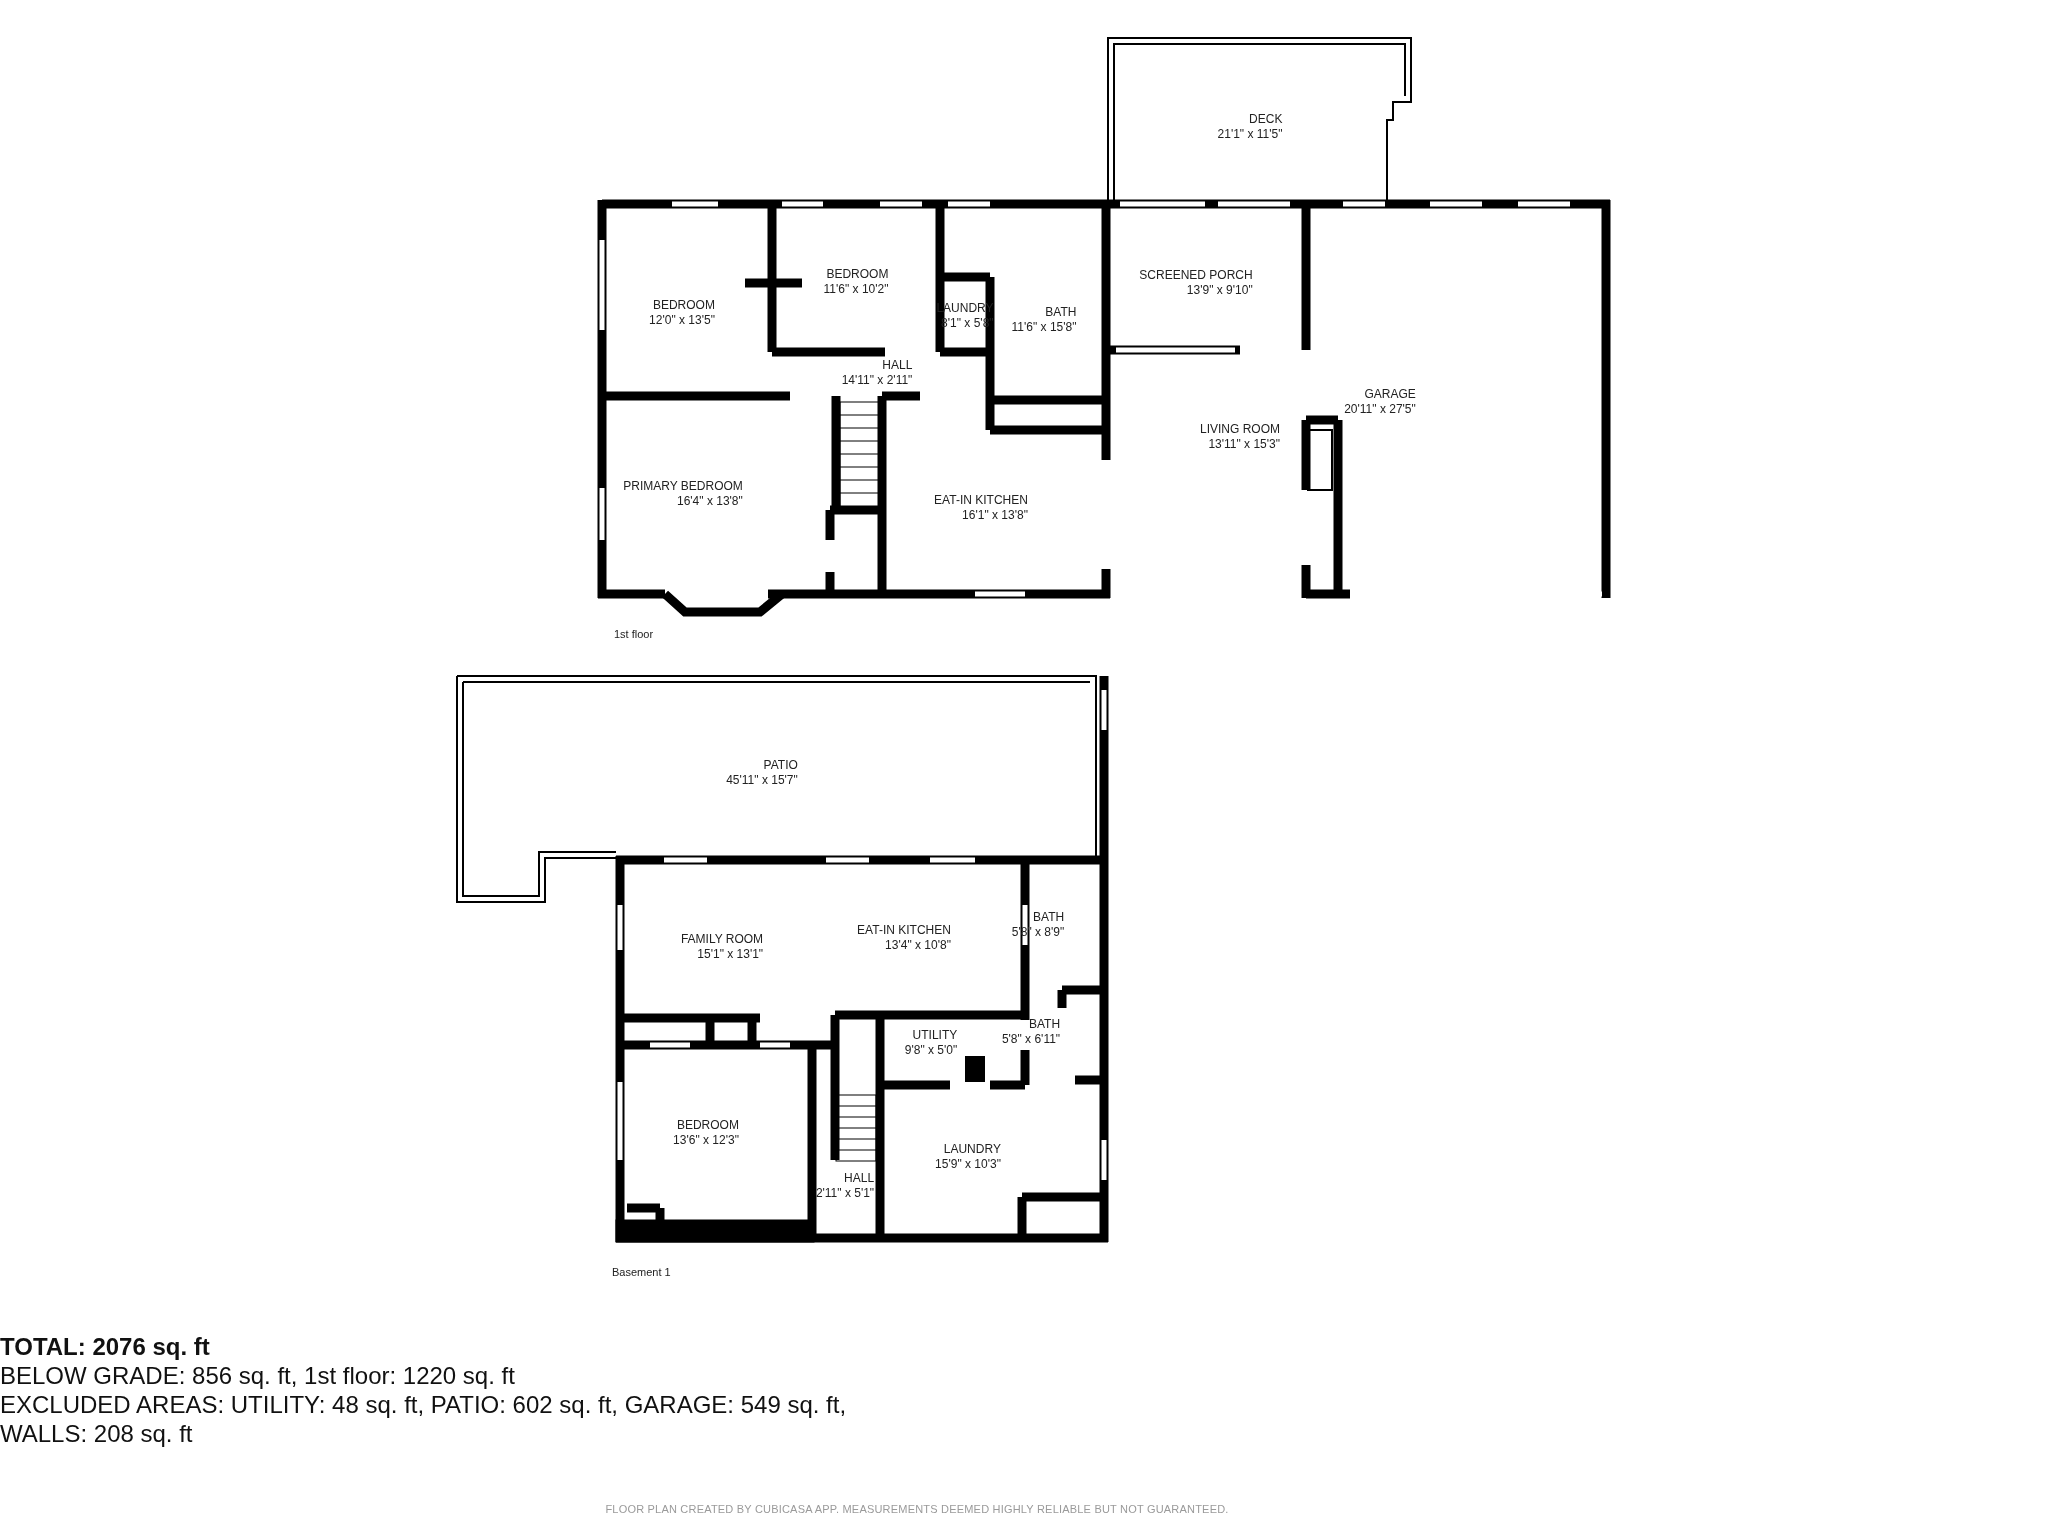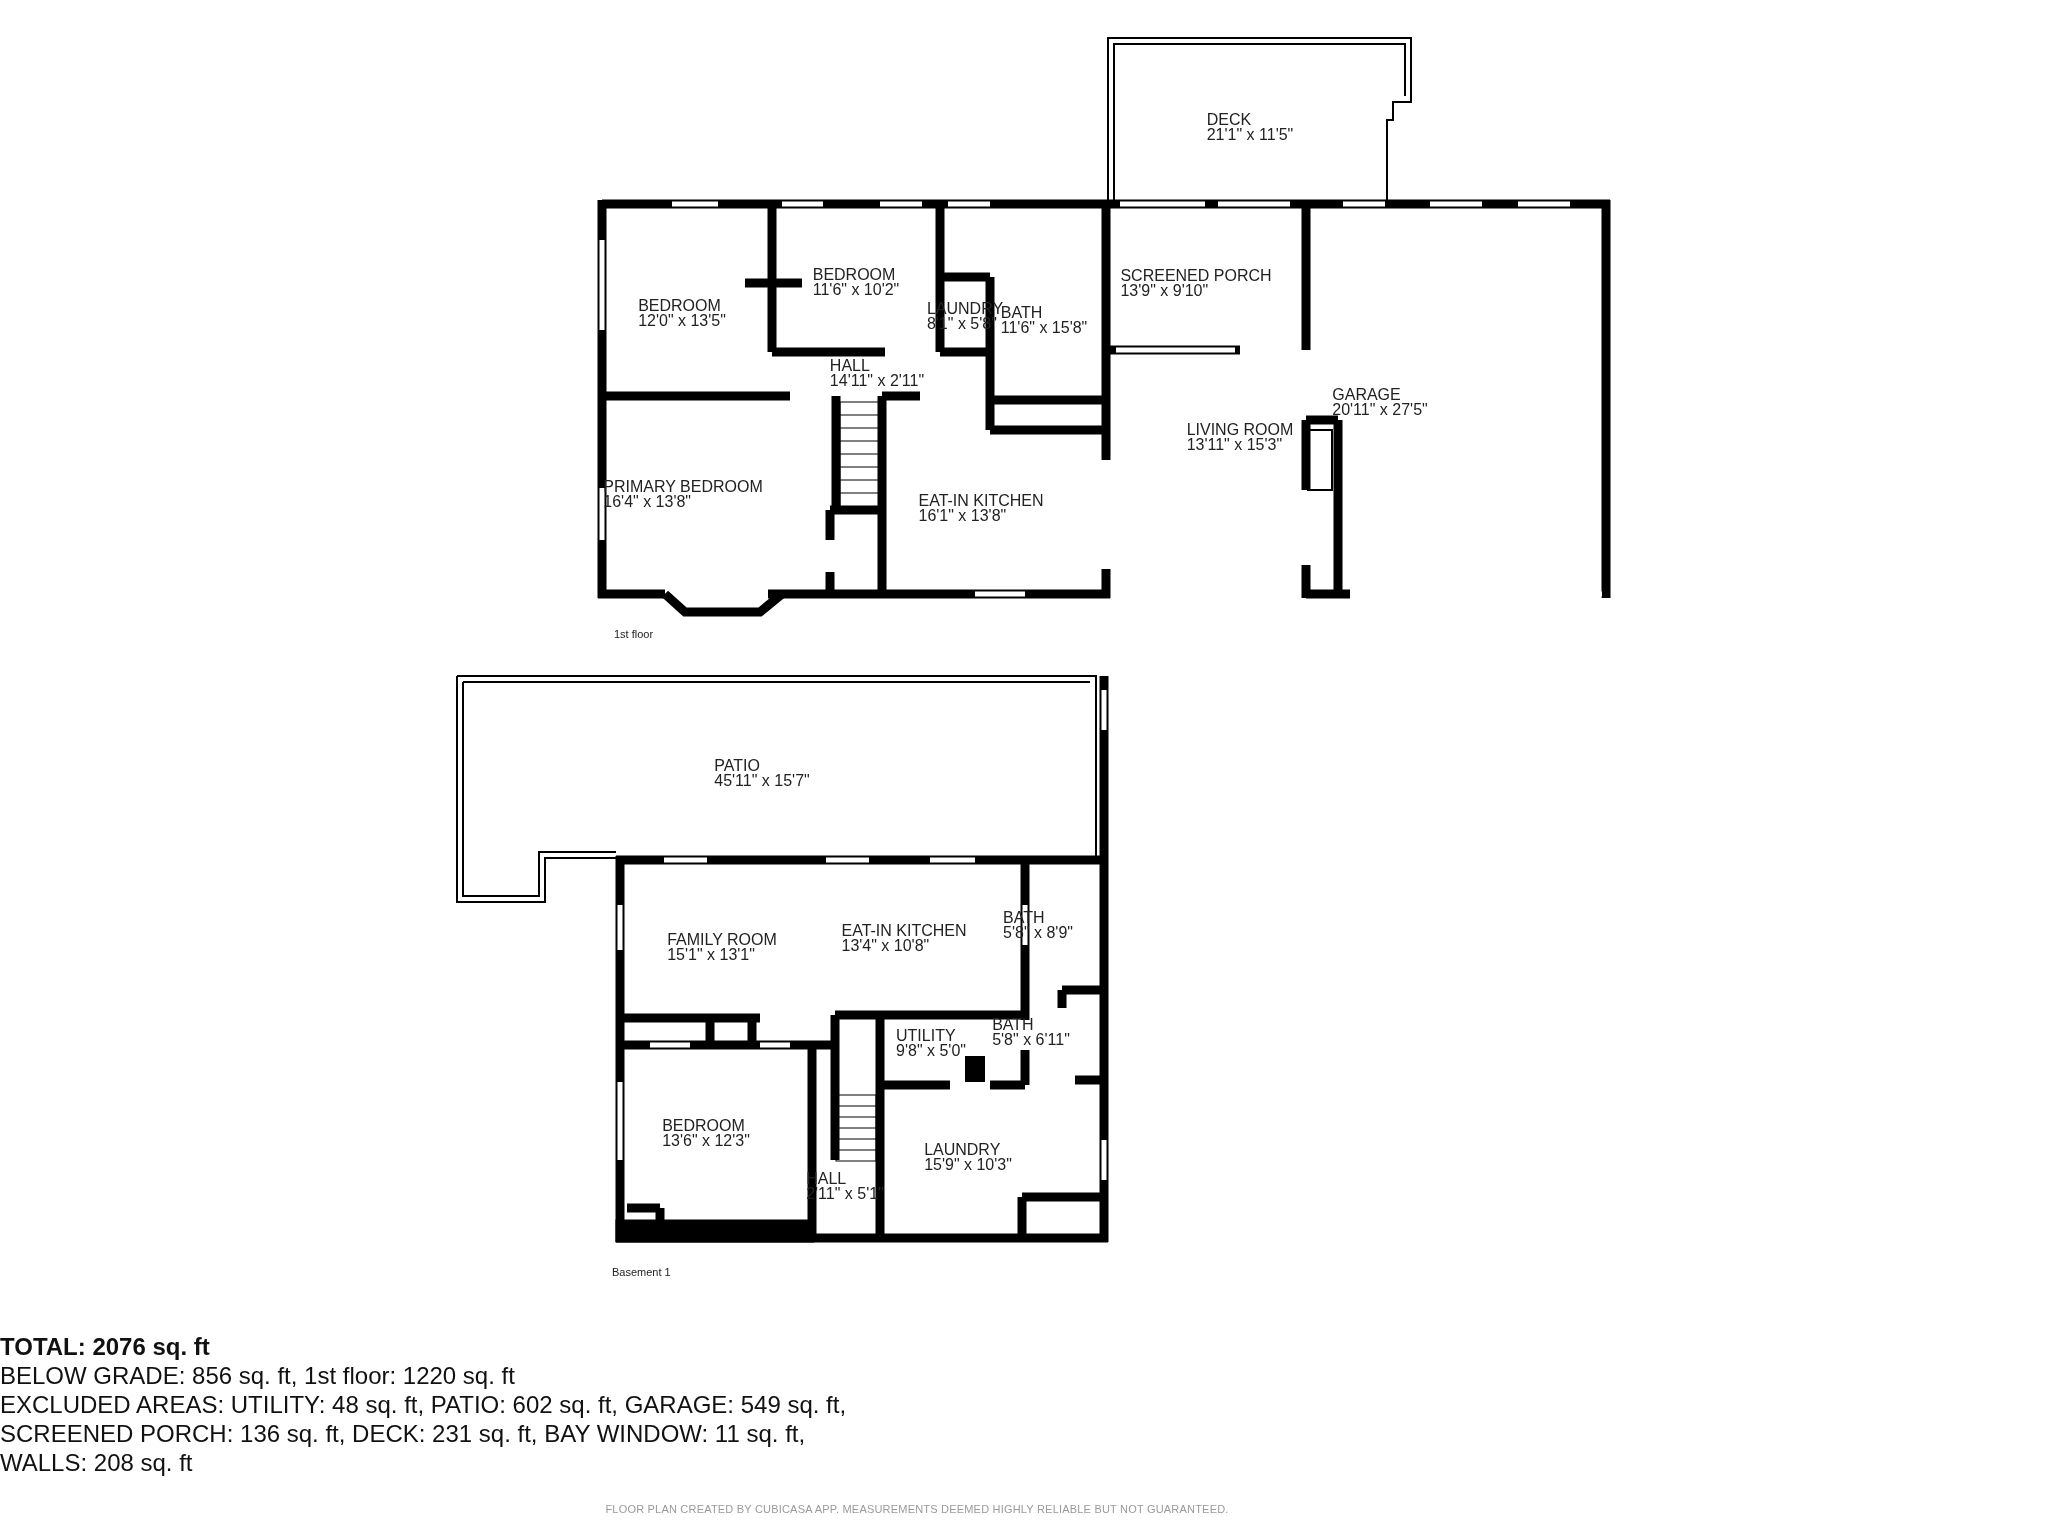--- a/index.html
+++ b/index.html
@@ -1,18 +1,18 @@
 <!DOCTYPE html>
 <html><head>
 <meta charset="utf-8">
 <style>
   html,body{margin:0;padding:0;background:#fff;}
   body{width:2048px;height:1536px;position:relative;overflow:hidden;font-family:"Liberation Sans","DejaVu Sans",sans-serif;color:#222;}
   svg#plan{position:absolute;left:0;top:0;}
-  .room-label{position:absolute;transform:translate(-50%,-50%);text-align:left;font-size:16px;line-height:15px;color:#222;white-space:nowrap;}
+  .room-label{position:absolute;transform:translate(-50%,-50%);text-align:right;font-size:12px;line-height:15px;color:#222;white-space:nowrap;}
   .room-label .dim{display:block;}
   .floor-label{position:absolute;font-size:11px;color:#222;}
   .summary{position:absolute;left:0;width:2048px;top:1332px;text-align:left;font-size:24px;line-height:29px;color:#111;}
   .summary .total{font-weight:bold;}
   .footer{position:absolute;left:0;width:1834px;top:1503px;text-align:center;font-size:11px;color:#9a9a9a;letter-spacing:0.2px;}
 </style>
 </head>
 <body>
 
 <svg id="plan" width="2048" height="1536" viewBox="0 0 2048 1536">
@@ -231,16 +231,15 @@
 <div class="room-label" style="left:845px;top:1186px;">
   <span>HALL</span>
   <span class="dim">2'11" x 5'1"</span>
 </div>
 <div class="floor-label" style="left:612px;top:1266px;">Basement 1</div>
 
 <div class="summary">
   <div class="total">TOTAL: 2076 sq. ft</div>
   <div>BELOW GRADE: 856 sq. ft, 1st floor: 1220 sq. ft</div>
   <div>EXCLUDED AREAS: UTILITY: 48 sq. ft, PATIO: 602 sq. ft, GARAGE: 549 sq. ft,</div>
-  <div>SCREENED PORCH: 136 sq. ft, DECK: 231 sq. ft, BAY WINDOW: 11 sq. ft,</div>
   <div>WALLS: 208 sq. ft</div>
 </div>
 <div class="footer">FLOOR PLAN CREATED BY CUBICASA APP. MEASUREMENTS DEEMED HIGHLY RELIABLE BUT NOT GUARANTEED.</div>
 
 </body></html>

